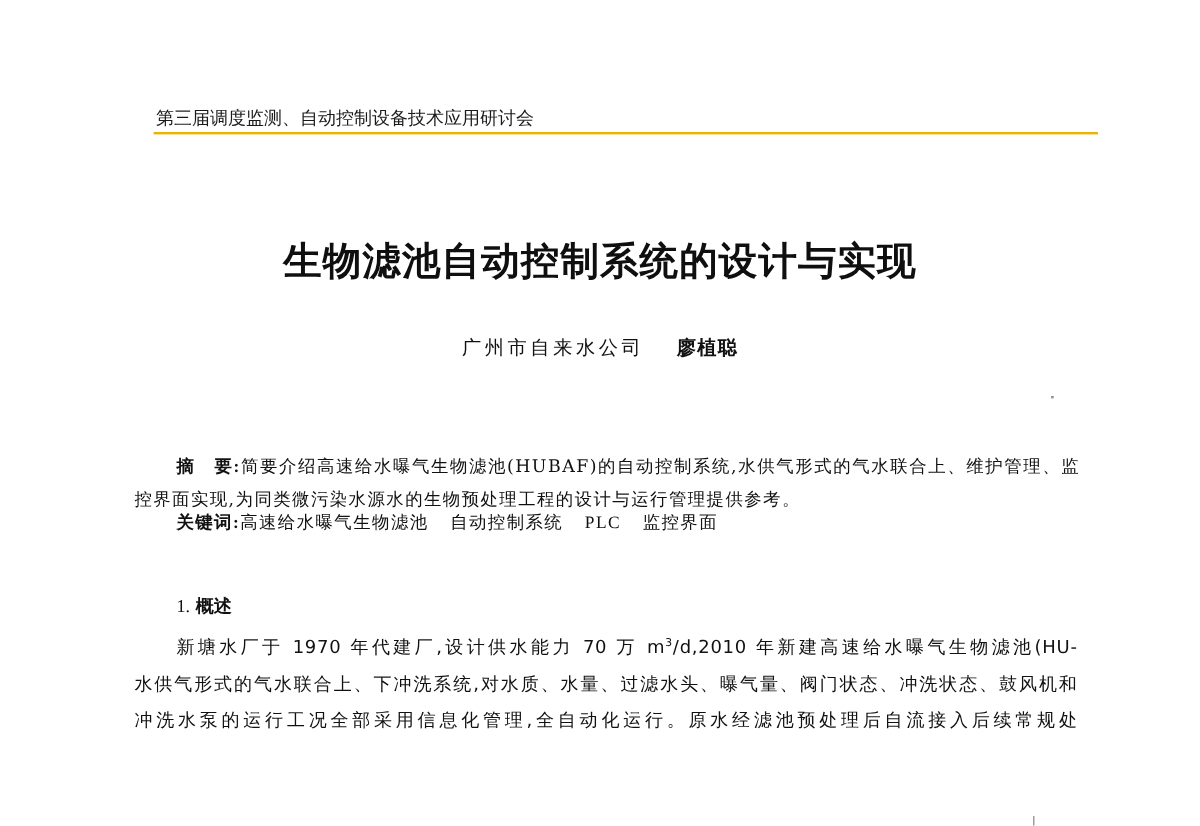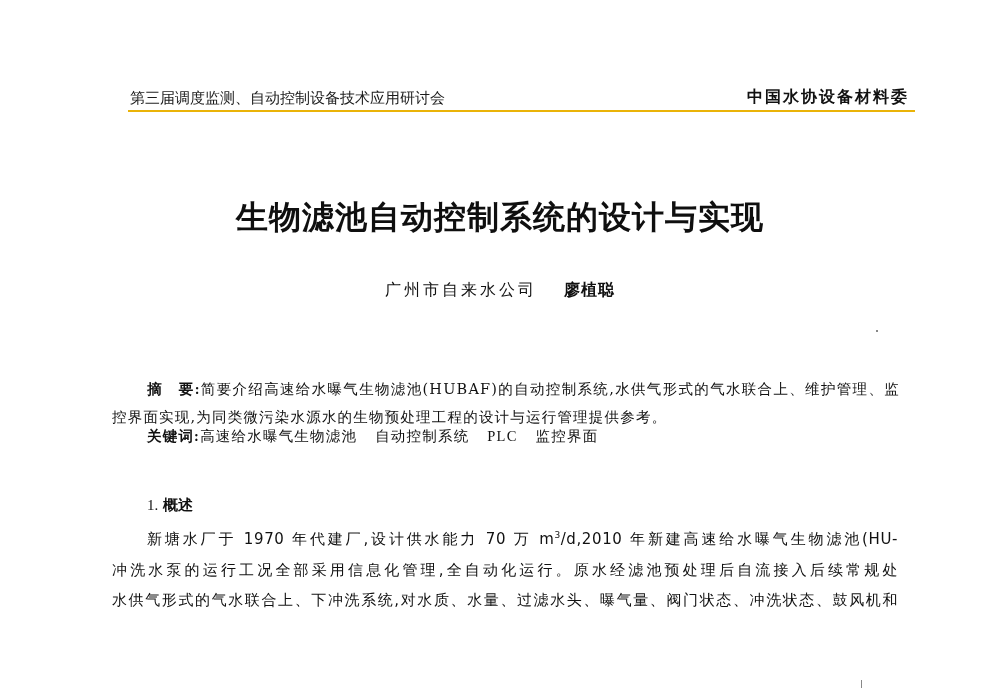--- a/index.html
+++ b/index.html
@@ -159,21 +159,20 @@
       background: #888888;
     }
   </style>
 </head>
 <body>
 
 <div class="page">
 
   <div class="running-header">
     <span class="header-left">第三届调度监测、自动控制设备技术应用研讨会</span>
-    <span class="header-right">中国水协设备材料委</span>
   </div>
 
   <div class="title">生物滤池自动控制系统的设计与实现</div>
 
   <div class="author-line">
     <span class="affiliation">广州市自来水公司</span>
     <span class="author-name">廖植聪</span>
   </div>
 
   <div class="abstract">
@@ -184,19 +183,19 @@
     <span class="label-bold">关键词:</span><span class="kw-item">高速给水曝气生物滤池</span><span class="kw-item">自动控制系统</span><span class="kw-item" style="font-family:'Liberation Serif',serif;">PLC</span><span class="kw-item">监控界面</span>
   </div>
 
   <div class="section-heading">
     <span class="num">1.</span>
     <span class="sec-title">概述</span>
   </div>
 
   <div class="body-text">
     <span class="body-line first"><span>新塘水厂于 1970 年代建厂,设计供水能力 70 万 m</span><sup>3</sup><span>/d,2010 年新建高速给水曝气生物滤池(HU-</span></span>
+    <span class="body-line"><span>水供气形式的气水联合上、下冲洗系统,对水质、水量、过滤水头、曝气量、阀门状态、冲洗状态、鼓风机和</span></span>
     <span class="body-line"><span>冲洗水泵的运行工况全部采用信息化管理,全自动化运行。原水经滤池预处理后自流接入后续常规处</span></span>
-    <span class="body-line"><span>水供气形式的气水联合上、下冲洗系统,对水质、水量、过滤水头、曝气量、阀门状态、冲洗状态、鼓风机和</span></span>
   </div>
 
   <div class="speck" style="left:876px; top:330px; width:2px; height:2px;"></div>
   <div class="speck" style="left:861px; top:680px; width:1px; height:8px;"></div>
 </div>
 
 </body></html>

